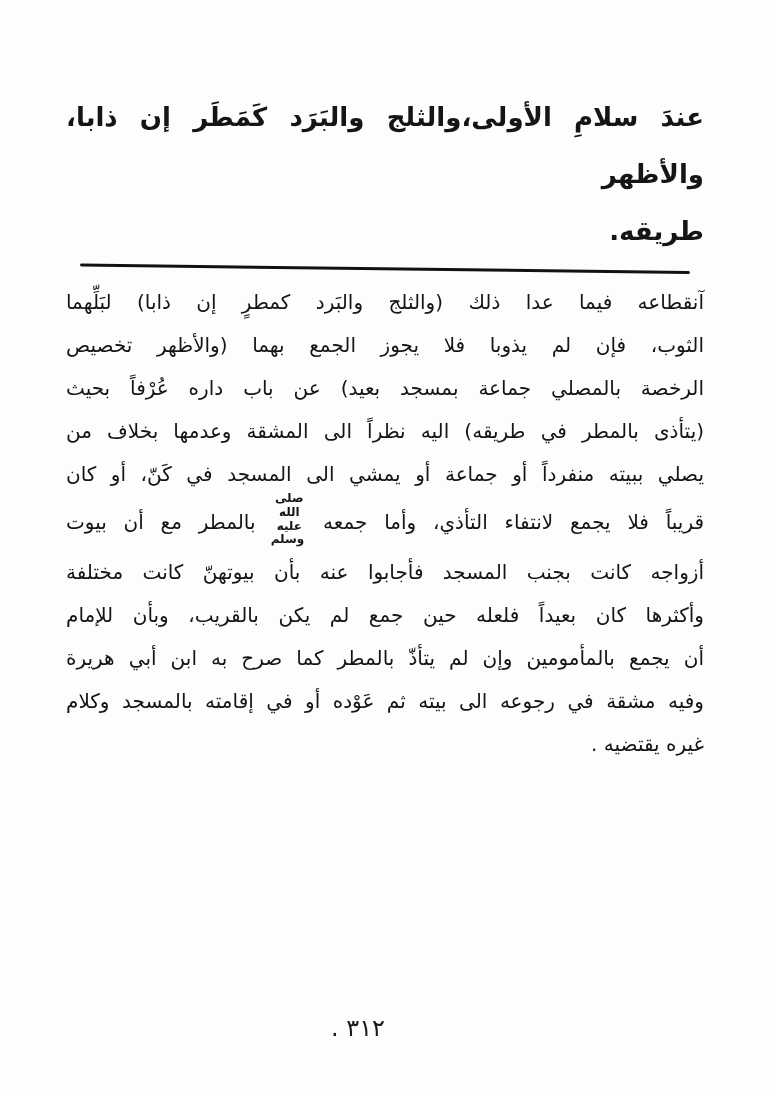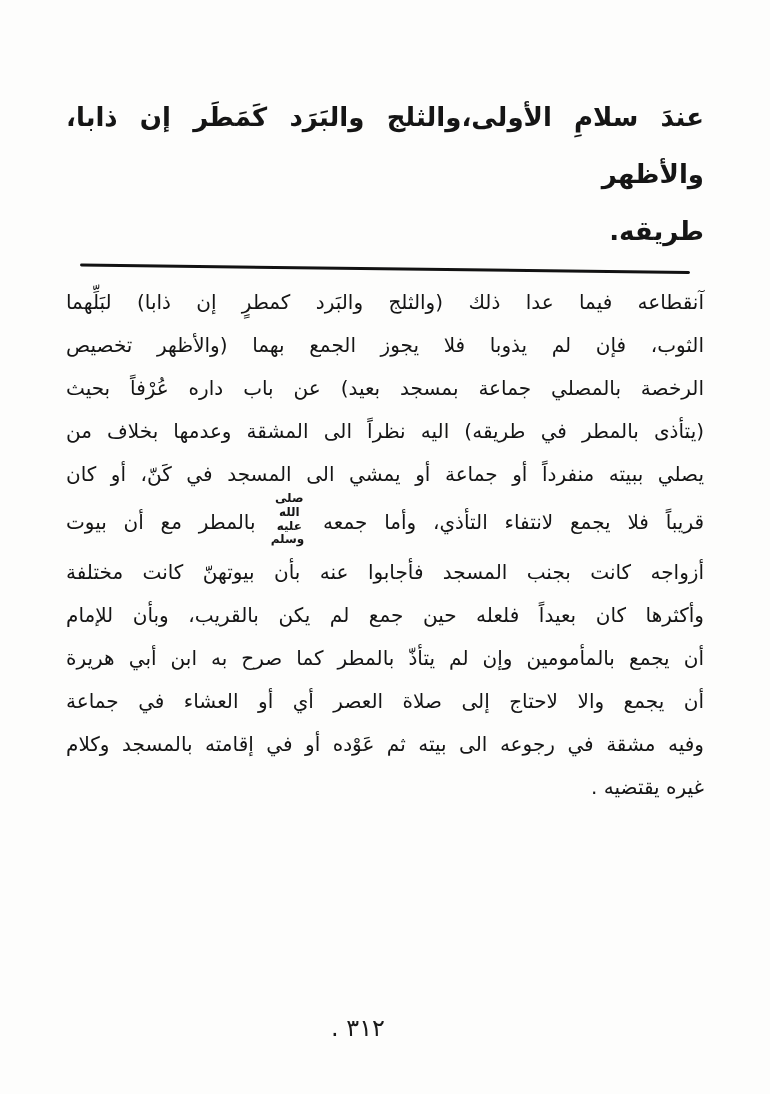--- a/index.html
+++ b/index.html
@@ -100,21 +100,20 @@
 
       <div class="sharh-line">
         <span>قريباً فلا يجمع لانتفاء التأذي، وأما جمعه</span>
         <span class="saw">صلى الله عليه وسلم</span>
         <span>بالمطر مع أن بيوت</span>
       </div>
 
       <div class="sharh-line">أزواجه كانت بجنب المسجد فأجابوا عنه بأن بيوتهنّ كانت مختلفة</div>
       <div class="sharh-line">وأكثرها كان بعيداً فلعله حين جمع لم يكن بالقريب، وبأن للإمام</div>
       <div class="sharh-line">أن يجمع بالمأمومين وإن لم يتأذّ بالمطر كما صرح به ابن أبي هريرة</div>
-      <div class="sharh-line">أن يجمع والا لاحتاج إلى صلاة العصر أي أو العشاء في جماعة</div>
       <div class="sharh-line">وفيه مشقة في رجوعه الى بيته ثم عَوْده أو في إقامته بالمسجد وكلام</div>
       <div class="sharh-line short">غيره يقتضيه .</div>
     </section>
 
   </main>
 
   <div class="page-number">٣١٢ .</div>
 </div>
 
 </body></html>

